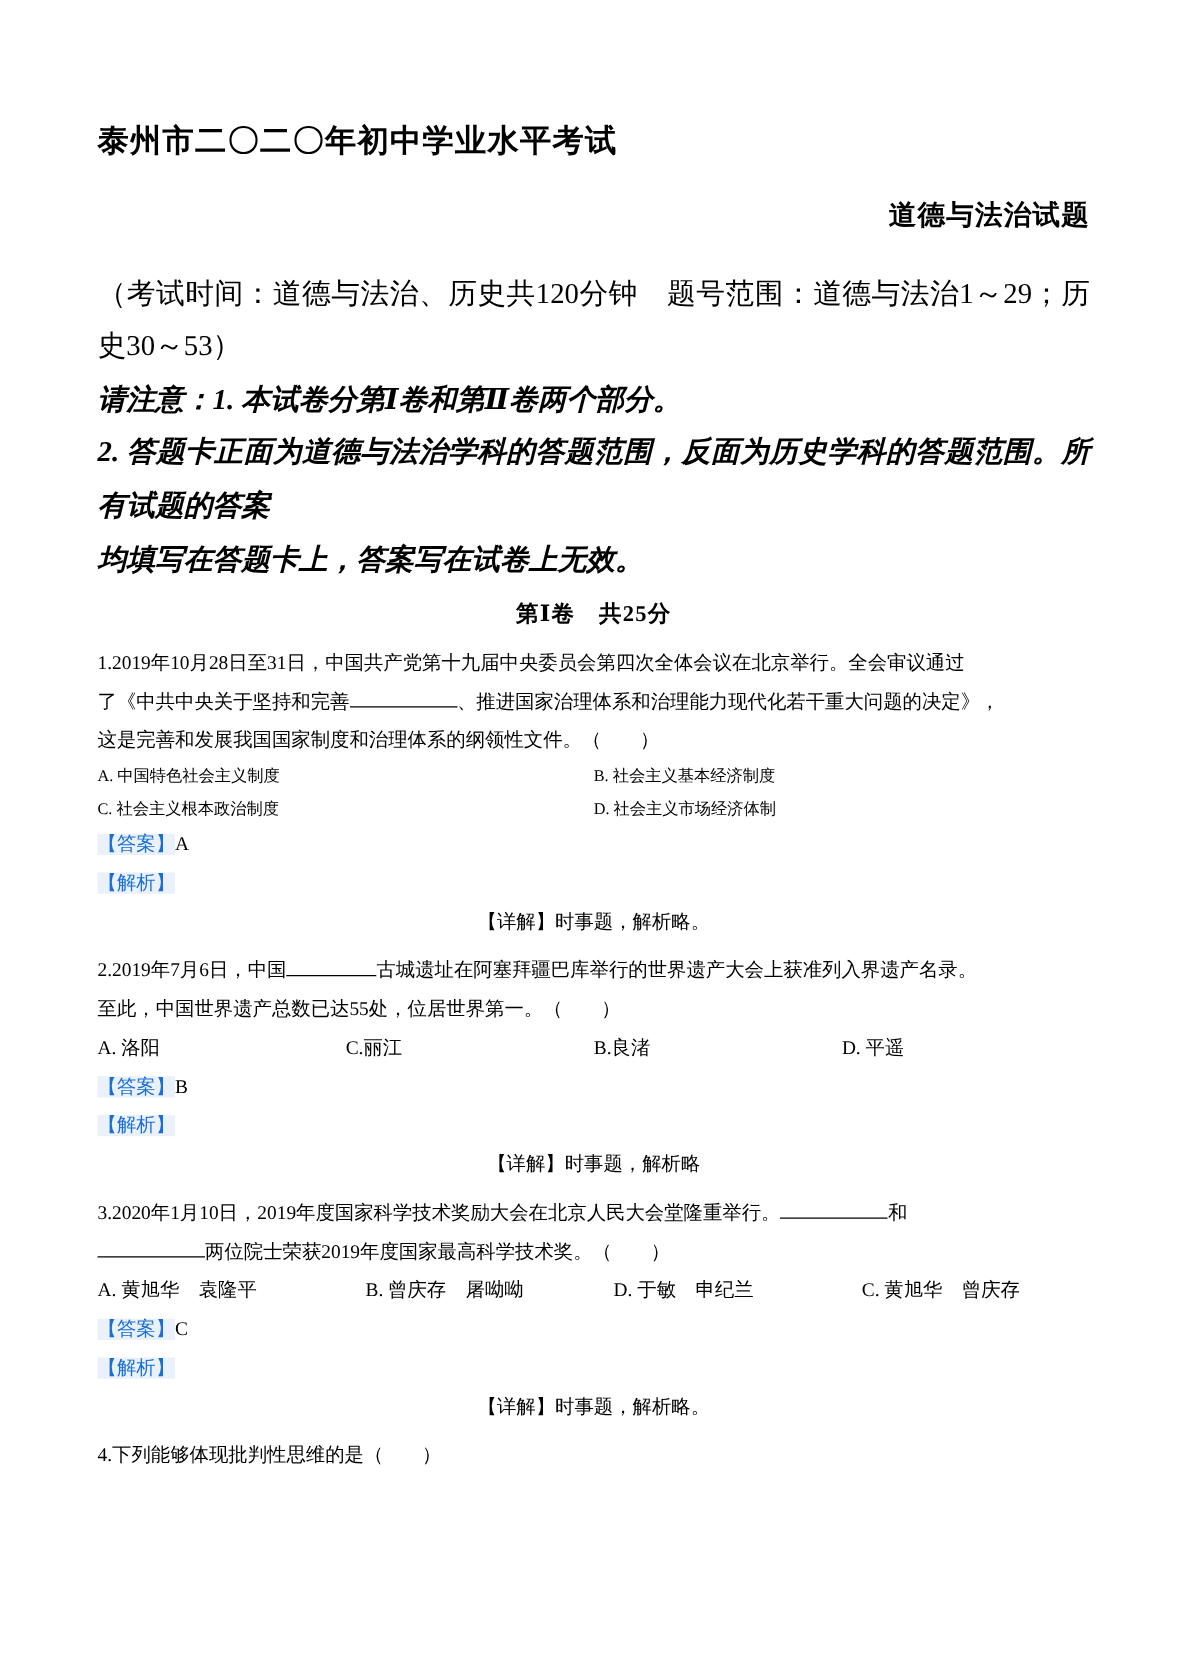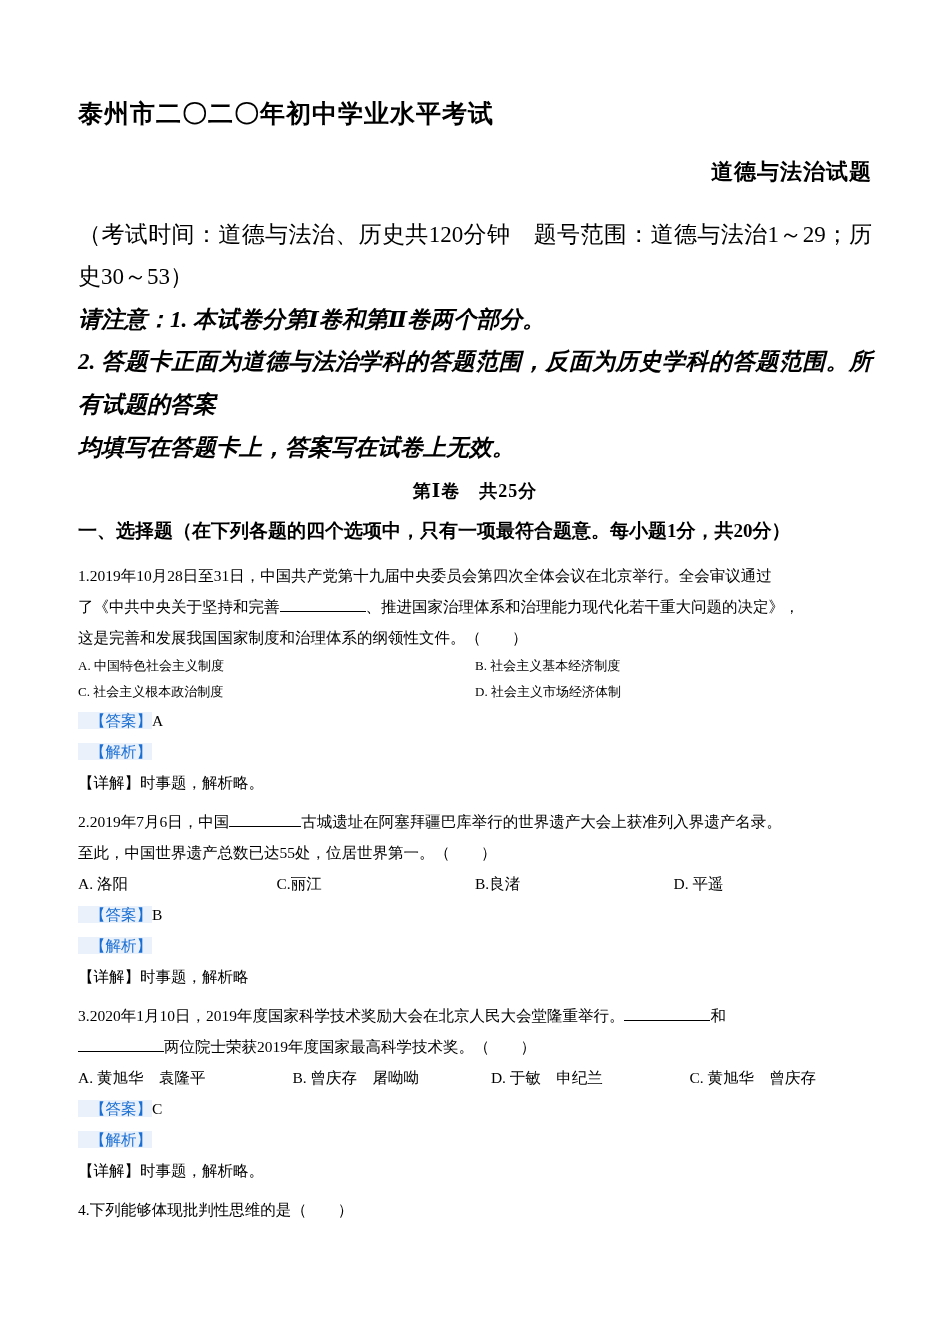--- a/index.html
+++ b/index.html
@@ -101,45 +101,44 @@
   .opts-4col.wide-cols > div:nth-child(3) { width: 25%; }
   .opts-4col.wide-cols > div:nth-child(4) { width: 23%; }
   .ans-line {
     font-size: 15.5px;
     line-height: 2.0;
     margin: 0;
   }
   .tag-blue {
     color: #1a6fd4;
     background: #eaf1fb;
-    padding-left: 12px;
   }
   .expl-line {
     font-size: 15.5px;
     line-height: 2.0;
     margin: 0;
+    text-align: center;
   }
   .spacer-sm { height: 6px; }
 </style>
 </head>
 <body>
 
 <div class="page">
 
   <div class="title-main">泰州市二〇二〇年初中学业水平考试</div>
   <div class="title-sub">道德与法治试题</div>
 
   <p class="info-line">（考试时间：道德与法治、历史共120分钟　题号范围：道德与法治1～29；历史30～53）</p>
   <p class="info-line info-bold">请注意：1. 本试卷分第Ⅰ卷和第Ⅱ卷两个部分。</p>
   <p class="info-line info-bold">2. 答题卡正面为道德与法治学科的答题范围，反面为历史学科的答题范围。所有试题的答案</p>
   <p class="info-line info-bold">均填写在答题卡上，答案写在试卷上无效。</p>
 
   <div class="part-title">第Ⅰ卷　共25分</div>
 
-  <div class="section-head">一、选择题（在下列各题的四个选项中，只有一项最符合题意。每小题1分，共20分）</div>
 
   <div class="q-block">
     <p class="q-text">1.2019年10月28日至31日，中国共产党第十九届中央委员会第四次全体会议在北京举行。全会审议通过</p>
     <p class="q-text">
       <span>了《中共中央关于坚持和完善</span><span class="blank-u wide"></span><span>、推进国家治理体系和治理能力现代化若干重大问题的决定》，</span>
     </p>
     <p class="q-text">这是完善和发展我国国家制度和治理体系的纲领性文件。（　　）</p>
     <div class="opts-2col">
       <div>A. 中国特色社会主义制度</div>
       <div>B. 社会主义基本经济制度</div>

